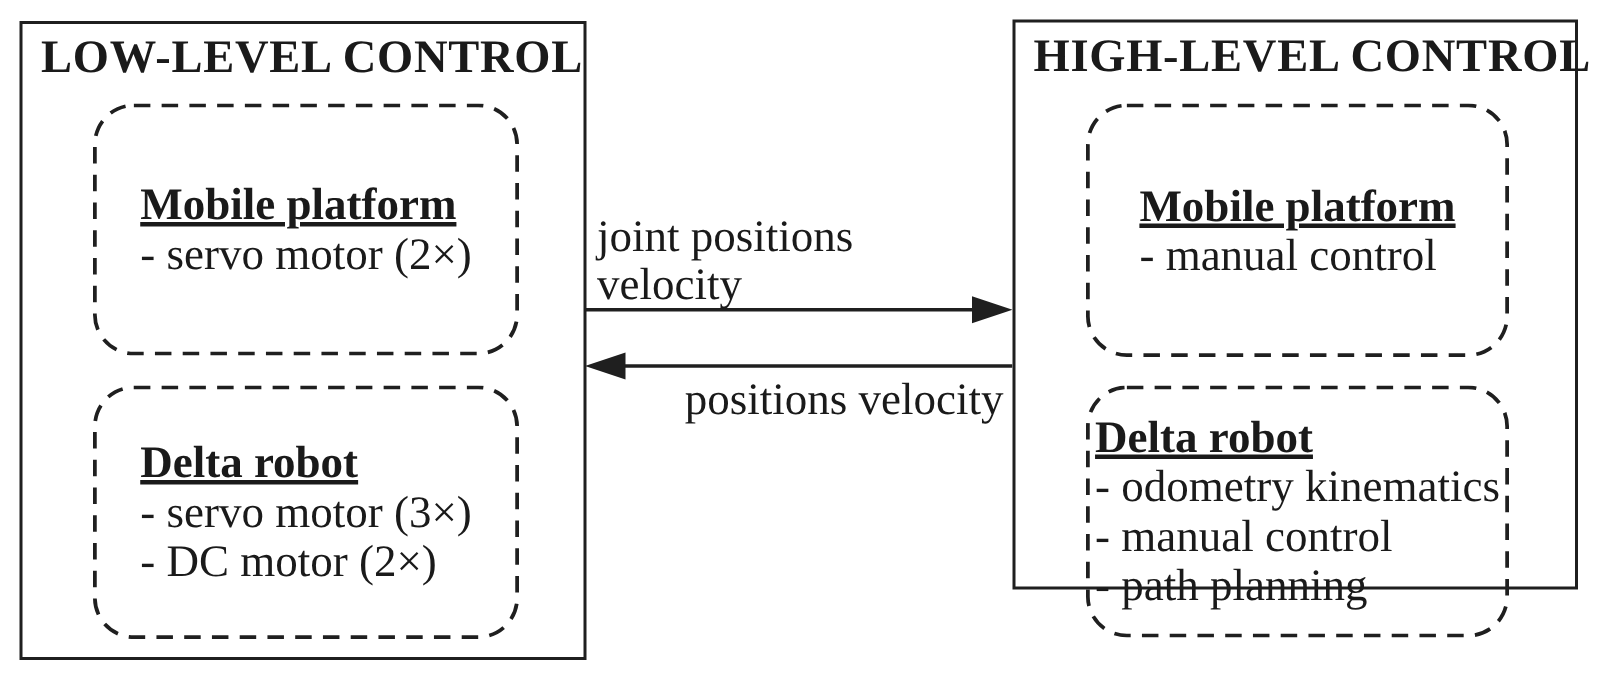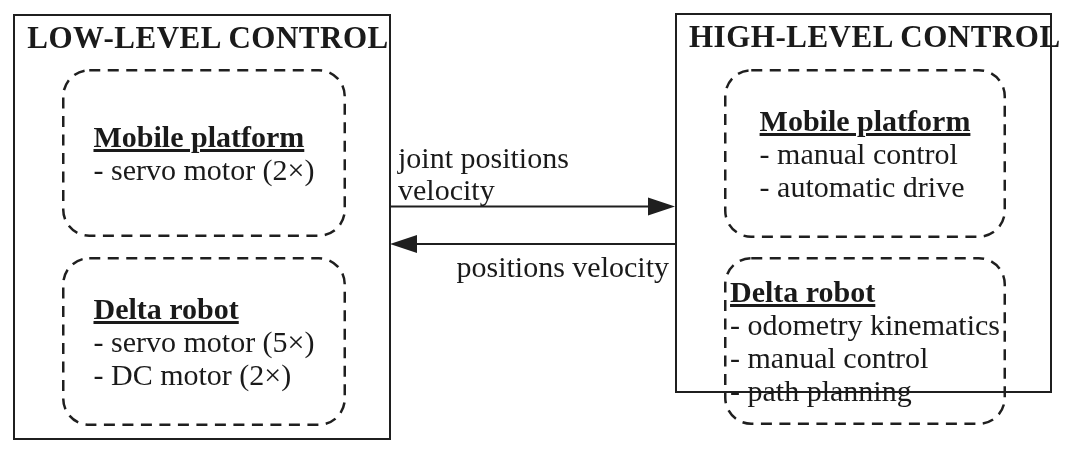--- a/index.html
+++ b/index.html
@@ -96,37 +96,36 @@
         <div class="sub-item">- servo motor (2×)</div>
       </div>
     </div>
 
     <div class="sub-box" id="low-g1">
       <svg class="dash-border" width="284" height="169" viewBox="0 0 284 169">
         <rect x="1.25" y="1.25" width="281.5" height="166.5" rx="26" fill="none" stroke="#1f1f1f" stroke-width="2.5" stroke-dasharray="11 7.5"></rect>
       </svg>
       <div class="sub-content">
         <div class="sub-title">Delta robot</div>
-        <div class="sub-item">- servo motor (5×)</div>
+        <div class="sub-item">- servo motor (3×)</div>
         <div class="sub-item">- DC motor (2×)</div>
       </div>
     </div>
   </div>
 
   <div class="panel" id="panel-high">
     <div class="panel-title">HIGH-LEVEL CONTROL</div>
 
     <div class="sub-box" id="high-g0">
       <svg class="dash-border" width="282" height="169" viewBox="0 0 282 169">
         <rect x="1.25" y="1.25" width="279.5" height="166.5" rx="26" fill="none" stroke="#1f1f1f" stroke-width="2.5" stroke-dasharray="11 7.5"></rect>
       </svg>
       <div class="sub-content">
         <div class="sub-title">Mobile platform</div>
         <div class="sub-item">- manual control</div>
-        <div class="sub-item">- automatic drive</div>
       </div>
     </div>
 
     <div class="sub-box" id="high-g1">
       <svg class="dash-border" width="282" height="168" viewBox="0 0 282 168">
         <rect x="1.25" y="1.25" width="279.5" height="165.5" rx="26" fill="none" stroke="#1f1f1f" stroke-width="2.5" stroke-dasharray="11 7.5"></rect>
       </svg>
       <div class="sub-content">
         <div class="sub-title">Delta robot</div>
         <div class="sub-item">- odometry kinematics</div>

